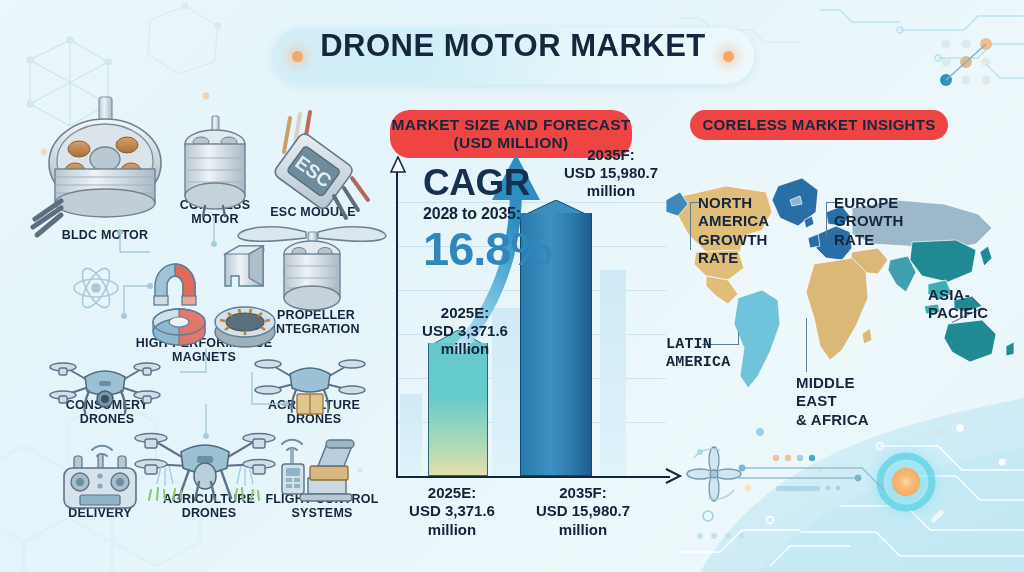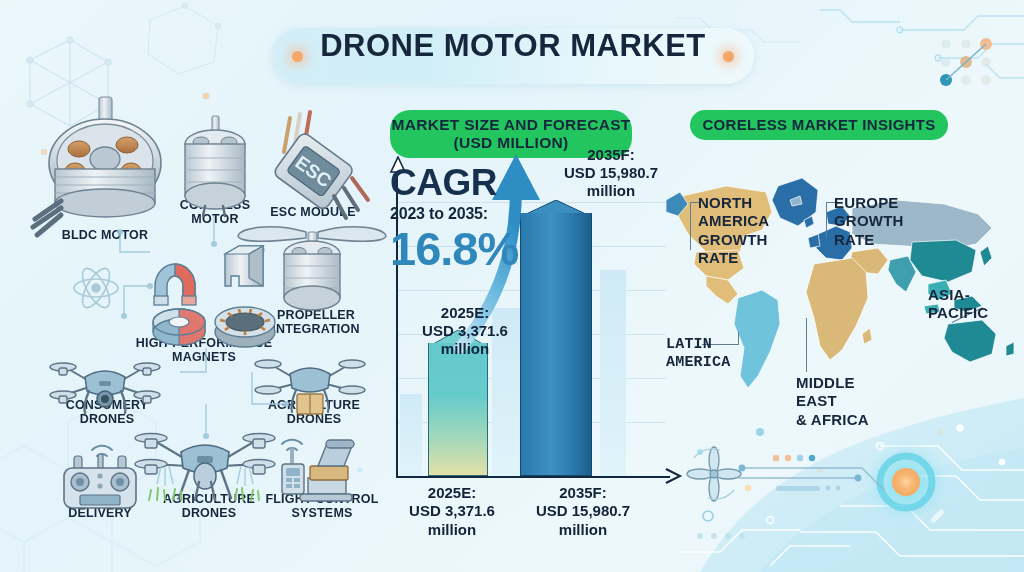--- a/index.html
+++ b/index.html
@@ -30,21 +30,21 @@
   }
   .glow-dot {
     position:absolute; width: 11px; height: 11px; border-radius: 50%;
     background: #f3a869;
     box-shadow: 0 0 10px 5px rgba(245,190,150,.55);
   }
 
   
   .sec-pill {
     position: absolute; border-radius: 20px;
-    background: #22c55e;
+    background: #ef4444;
     display:flex; align-items:center; justify-content:center; text-align:center;
     color:#14273d; font-weight:700; line-height:1.18;
   }
   #pill-forecast { left: 390px; top: 110px; width: 242px; height: 48px; font-size: 15.5px; letter-spacing:.3px; }
   #pill-regional { left: 690px; top: 110px; width: 258px; height: 30px; font-size: 15px; letter-spacing:.3px; }
   .icon-label {
     position:absolute; text-align:center; font-size:12.5px; font-weight:700;
     color:#16263c; line-height:1.15; letter-spacing:.2px; white-space:pre-line;
   }
 
@@ -53,21 +53,21 @@
   .gridline { position:absolute; left:12px; right:4px; height:1px; background:rgba(120,175,205,.26); }
   .axis-y { position:absolute; left:12px; top:12px; width:2px; bottom:0; background:#12283e; }
   .axis-x { position:absolute; left:12px; bottom:0; right:0px; height:2px; background:#12283e; }
 
   .ghostbar { position:absolute; bottom:2px; background:linear-gradient(180deg,#cfeaf6,#dff3fa); }
 
   .bar3d { position:absolute; bottom:2px; }
   .bar-face { position:absolute; left:0; right:0; bottom:0; top:13px; }
   .bar-top  { position:absolute; left:0; top:0; width:100%; height:26px; }
 
-  .cagr-block { position:absolute; left:6px; top:6px; width:150px; }
+  .cagr-block { position:absolute; left:14px; top:6px; width:150px;padding-left:25px; }
   .cagr-word { font-size:37px; font-weight:700; color:#17304e; letter-spacing:-.5px; line-height:1; }
   .cagr-years { font-size:16px; font-weight:700; color:#13253b; margin-top:4px; letter-spacing:-.2px; }
   .cagr-value { font-size:47px; font-weight:700; color:#2f87bb; line-height:1.05; margin-top:1px; letter-spacing:-1px; }
 
   .callout { position:absolute; font-size:15px; font-weight:700; color:#12233a; line-height:1.2; text-align:center; }
   .axis-caption { position:absolute; font-size:15px; font-weight:700; color:#12233a; line-height:1.22; text-align:center; }
 
   
   .map-wrap { position:absolute; left:666px; top:148px; width:358px; height:262px; }
   .map-label {
@@ -607,21 +607,21 @@
             <stop offset="55%" stop-color="#67b6dd"></stop>
           <stop offset="100%" stop-color="#2e8ec4"></stop>
         </linearGradient>
       </defs>
       <path d="M6 204 C 28 178 44 150 54 112 C 60 88 62 66 62 44" fill="none" stroke="url(#arrGrad)" stroke-width="12" stroke-linecap="round"></path>
       <polygon points="62,10 86,56 38,56" fill="#2e8ec4"></polygon>
     </svg>
 
     <div class="cagr-block">
       <div class="cagr-word">CAGR</div>
-      <div class="cagr-years">2023 to 2035:</div>
+      <div class="cagr-years">2028 to 2035:</div>
       <div class="cagr-value">16.8%</div>
     </div>
 
     <div class="callout" style="left:22px; top:146px; width:118px; white-space:pre-line;">2025E:
 USD 3,371.6
 million</div>
     <div class="callout" style="left:168px; top:-12px; width:118px; white-space:pre-line;">2035F:
 USD 15,980.7
 million</div>
   </div>

